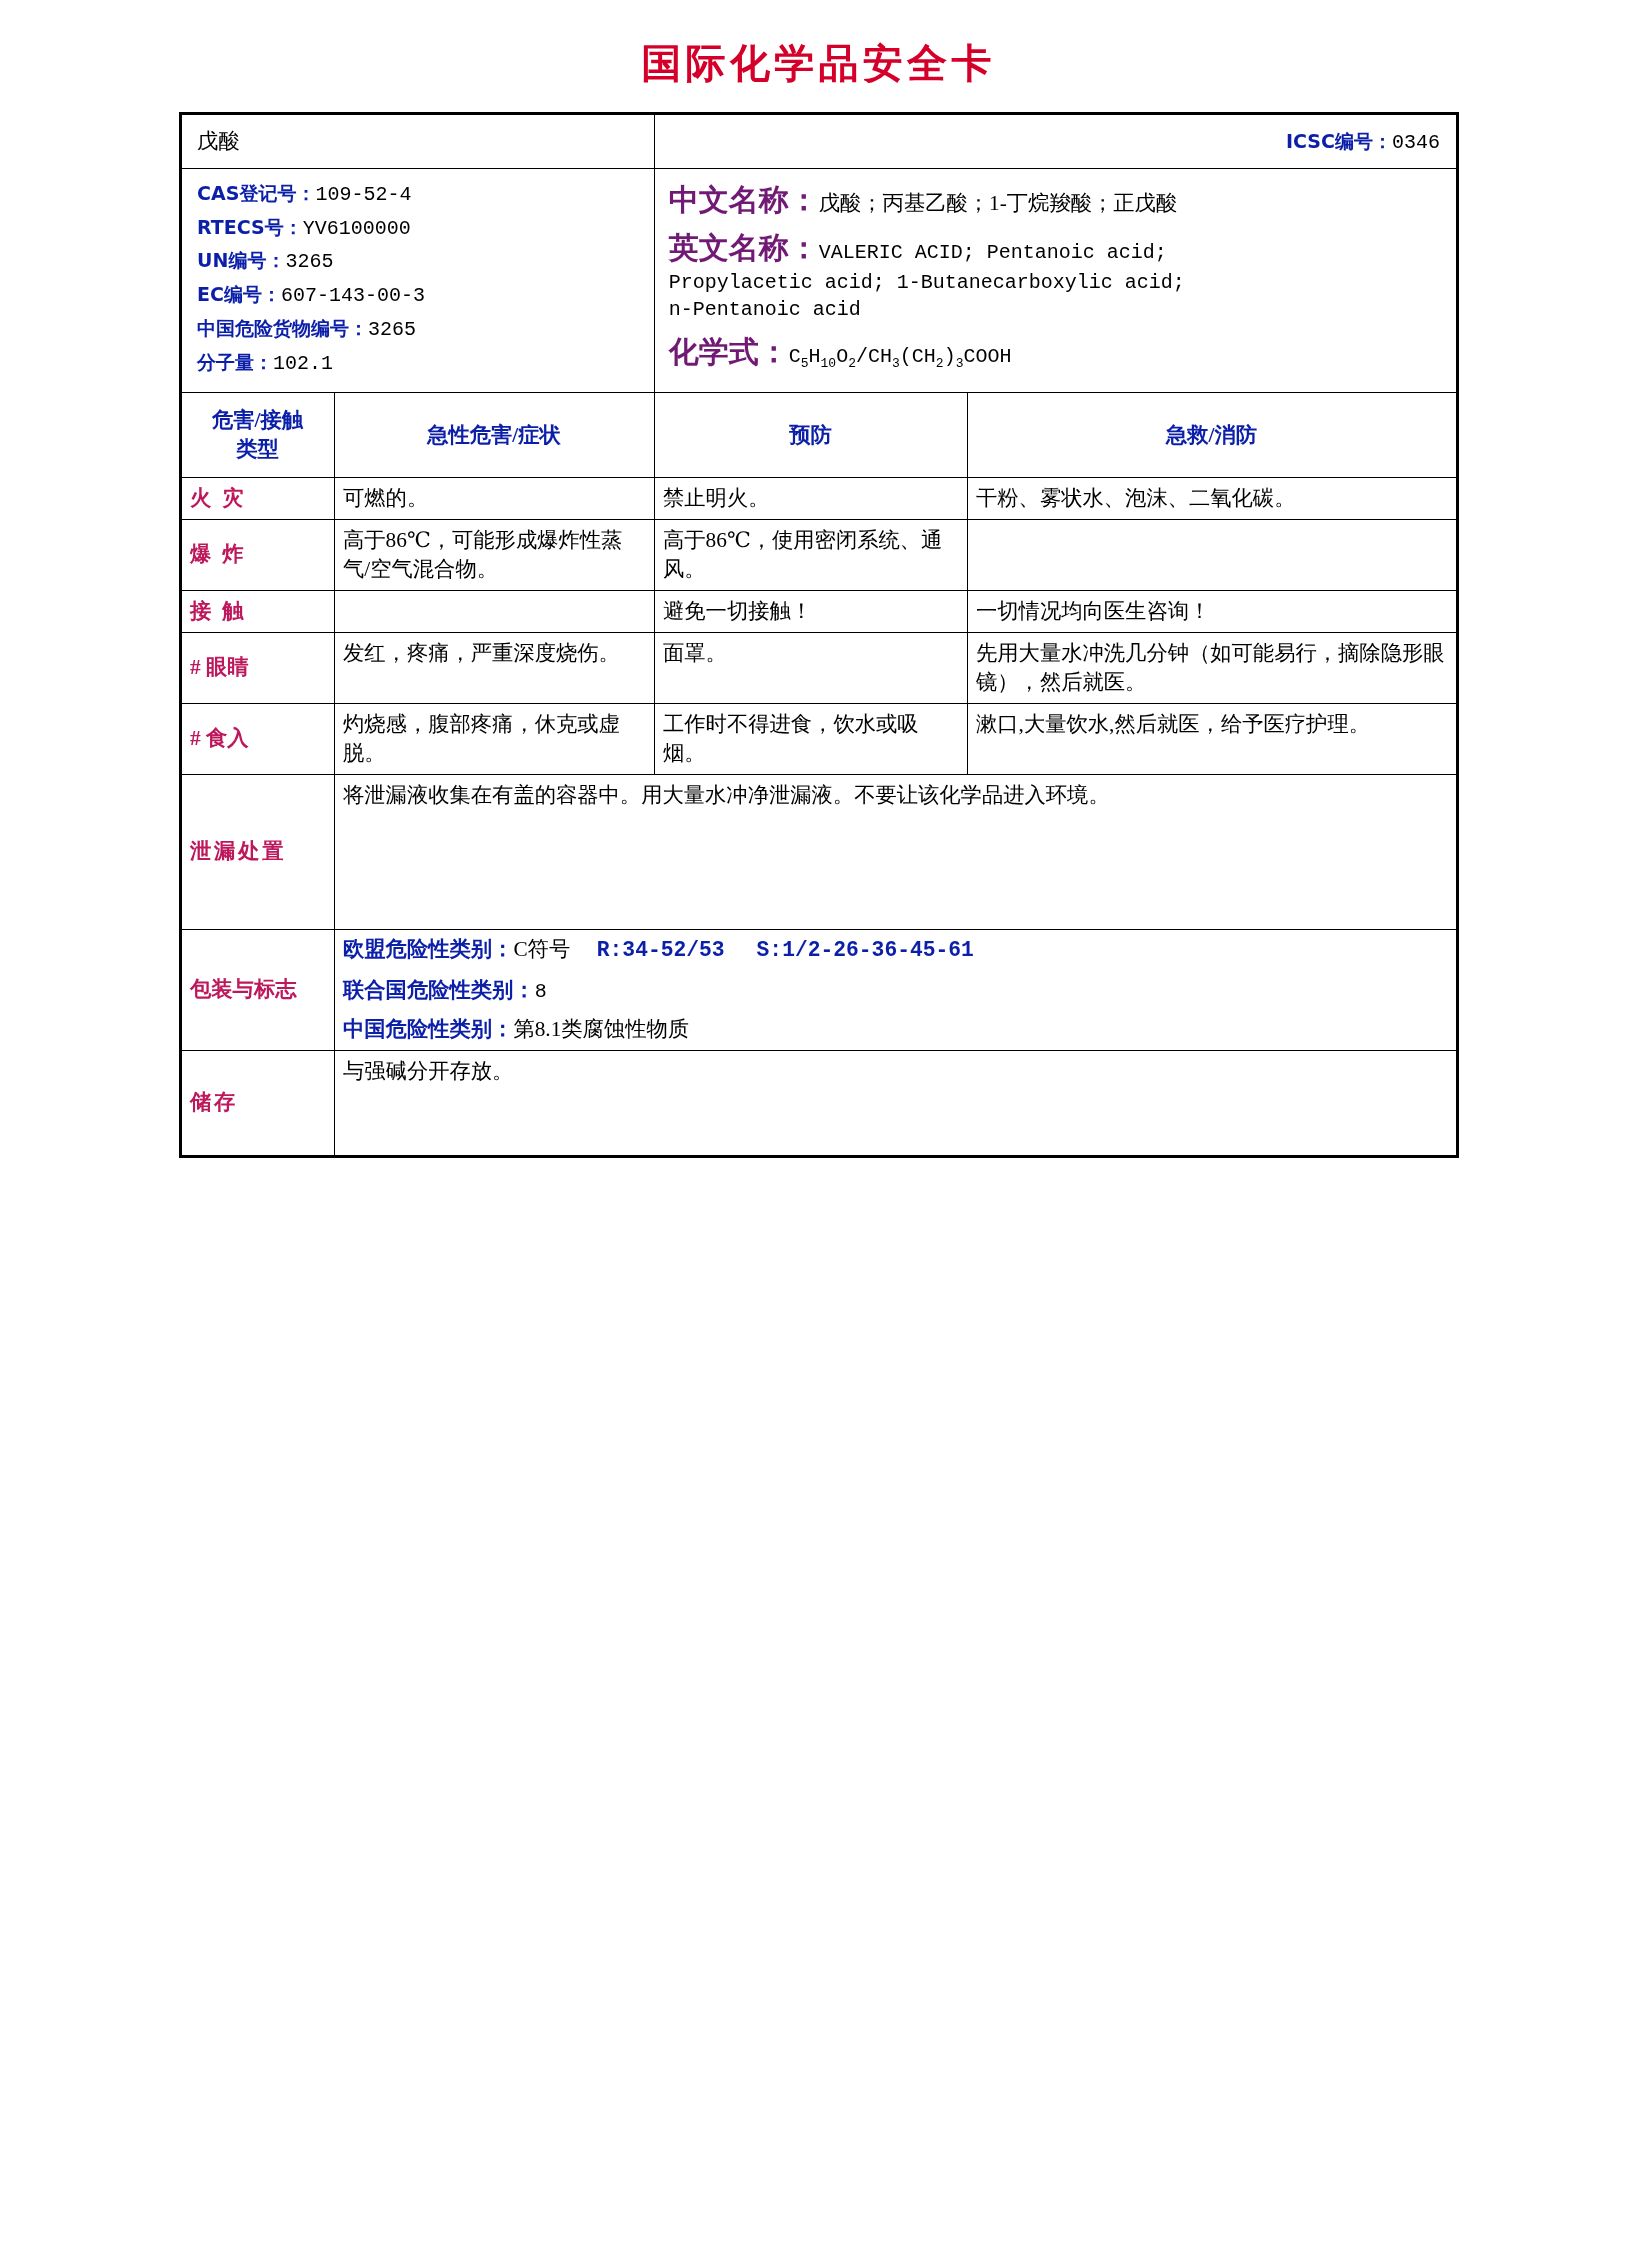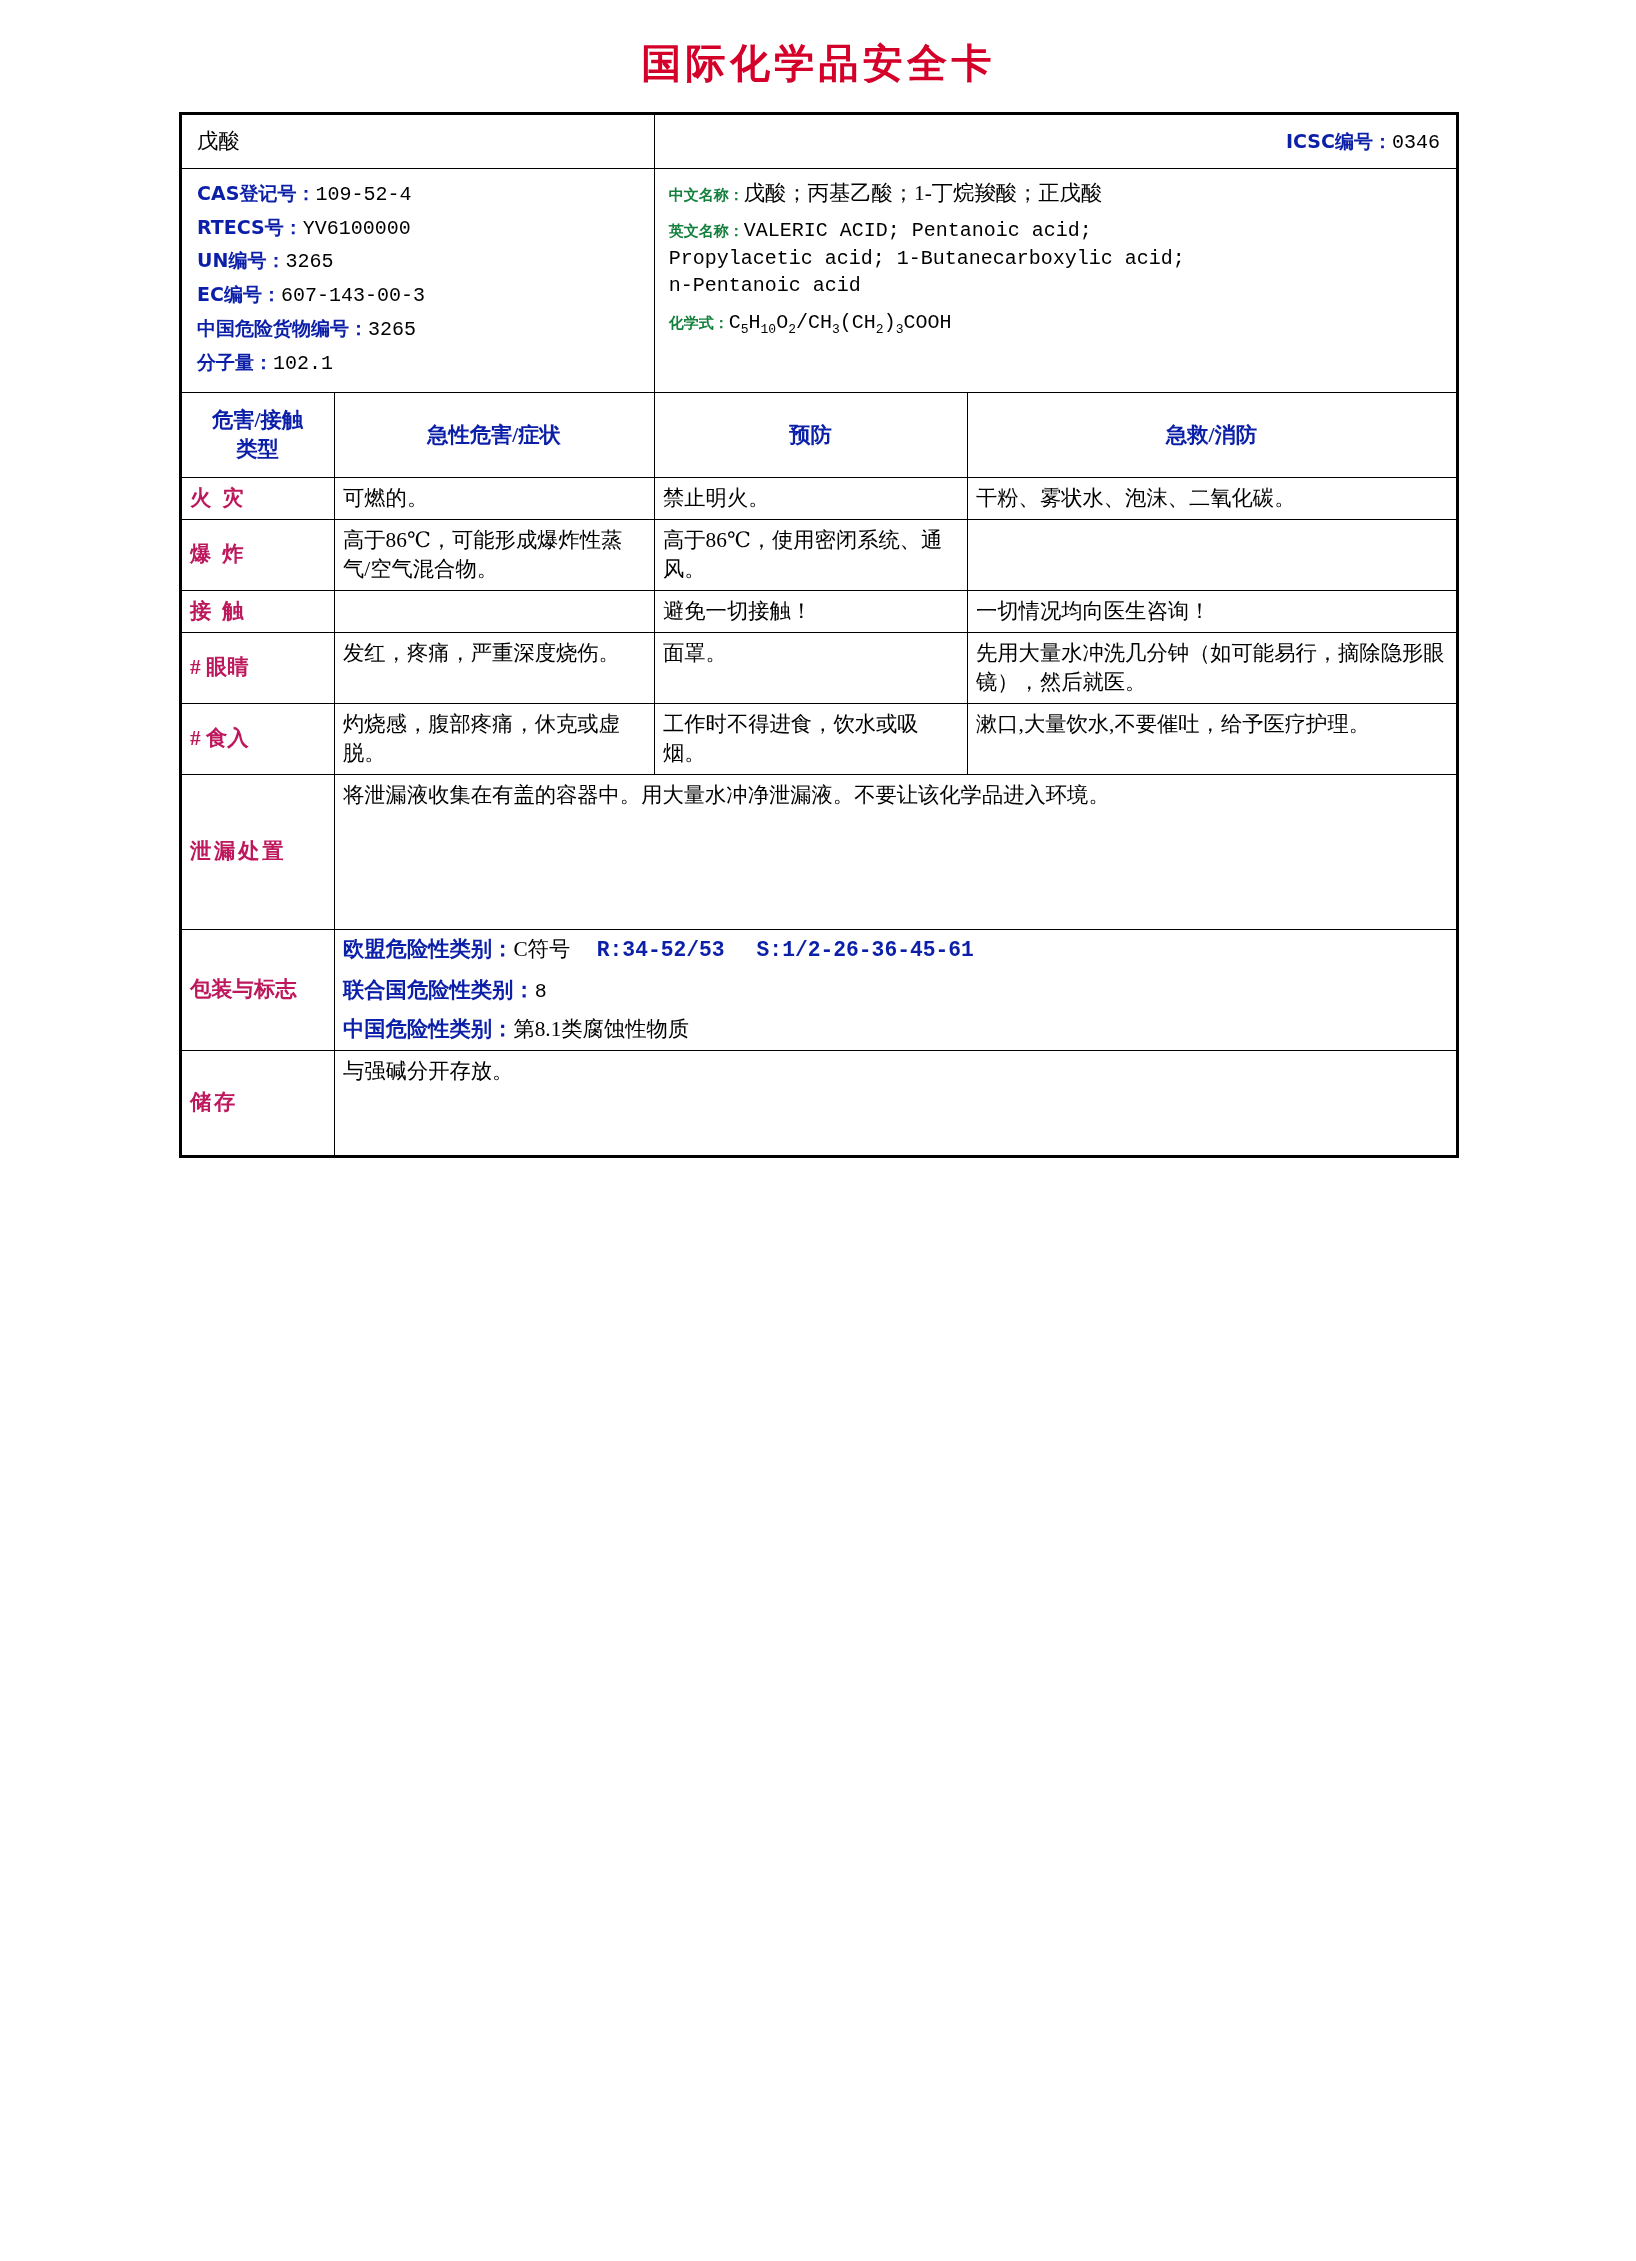--- a/index.html
+++ b/index.html
@@ -74,23 +74,23 @@
   }
   .names-cell .row {
     margin-bottom: 7.1px;
     font-size: 21.3px;
   }
   .mono {
     font-family: "Liberation Mono", "DejaVu Sans Mono", monospace;
     font-size: 20px;
   }
   .cn-label {
-    color: #15803d;
-    font-weight: bold;
-    font-size: 15px;
+    color: #701a75;
+    font-weight: bold;
+    font-size: 30px;
   }
   sub { font-size: 0.65em; vertical-align: sub; }
 
   
   .colhdr {
     text-align: center;
     color: #0b1fa8;
     font-weight: bold;
     font-size: 23.5px;
     padding: 12.8px 5.7px !important;
@@ -216,21 +216,21 @@
       <tr>
         <td class="rowlbl small"># 眼睛</td>
         <td class="cell-text">发红，疼痛，严重深度烧伤。</td>
         <td class="cell-text">面罩。</td>
         <td class="cell-text">先用大量水冲洗几分钟（如可能易行，摘除隐形眼镜），然后就医。</td>
       </tr>
       <tr>
         <td class="rowlbl small"># 食入</td>
         <td class="cell-text">灼烧感，腹部疼痛，休克或虚脱。</td>
         <td class="cell-text">工作时不得进食，饮水或吸烟。</td>
-        <td class="cell-text">漱口,大量饮水,不要催吐，给予医疗护理。</td>
+        <td class="cell-text">漱口,大量饮水,然后就医，给予医疗护理。</td>
       </tr>
 
       <tr>
         <td class="rowlbl" style="height:142px">泄漏处置</td>
         <td class="cell-text" colspan="3">将泄漏液收集在有盖的容器中。用大量水冲净泄漏液。不要让该化学品进入环境。</td>
       </tr>
 
       <tr>
         <td class="rowlbl small">包装与标志</td>
         <td colspan="3">

